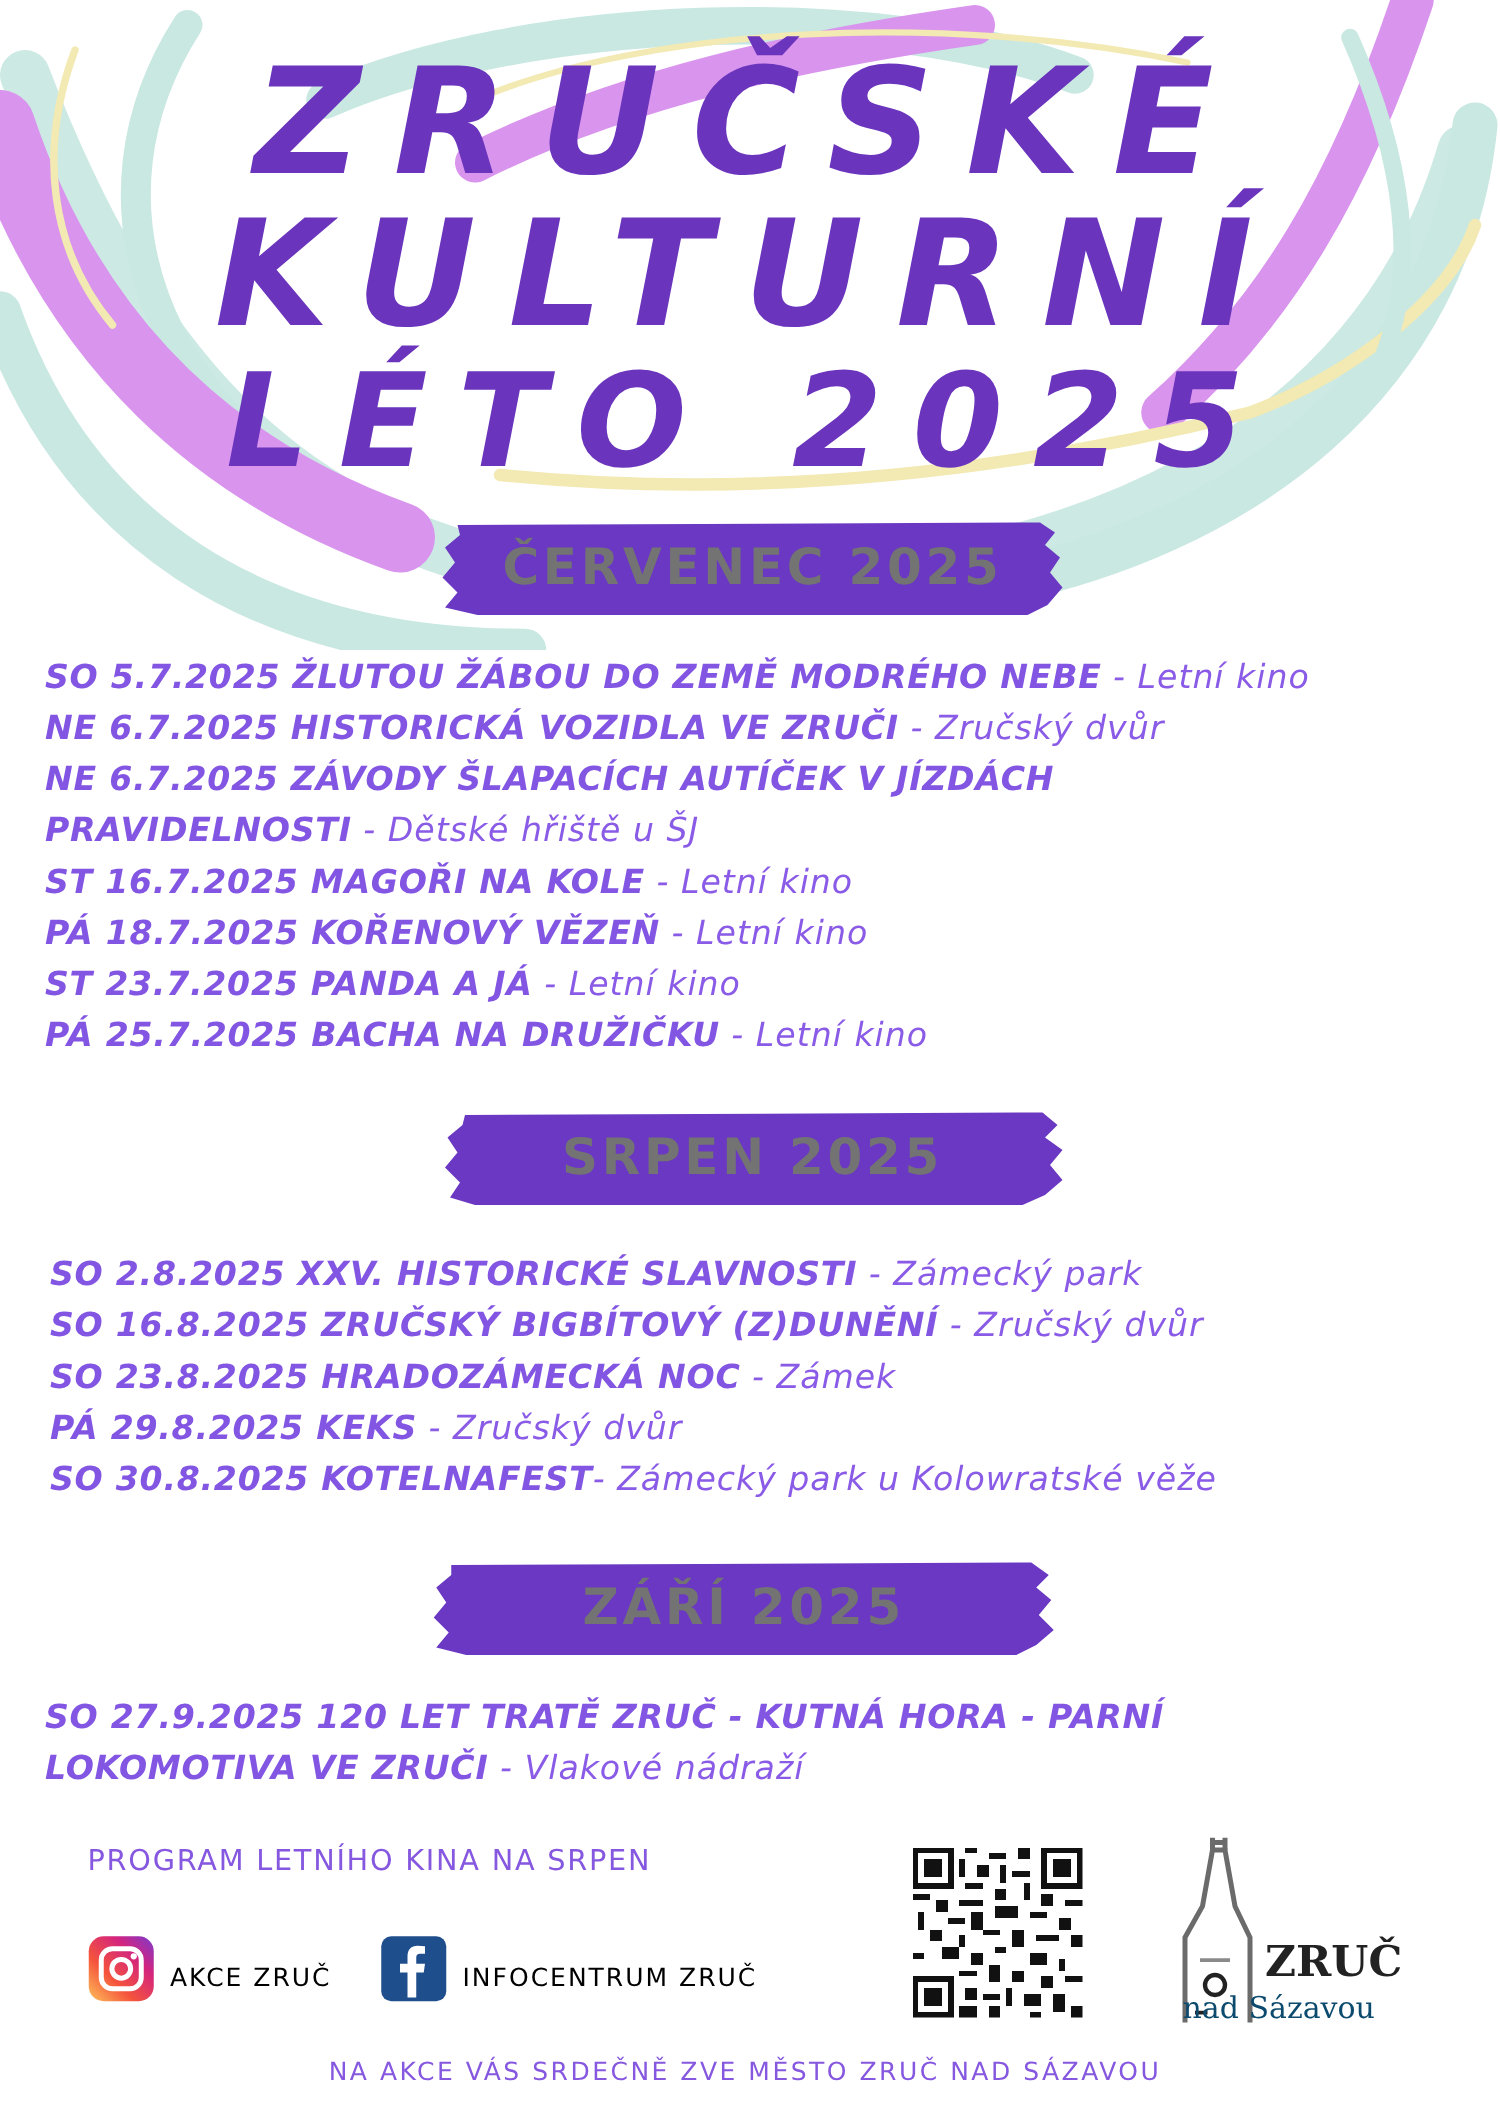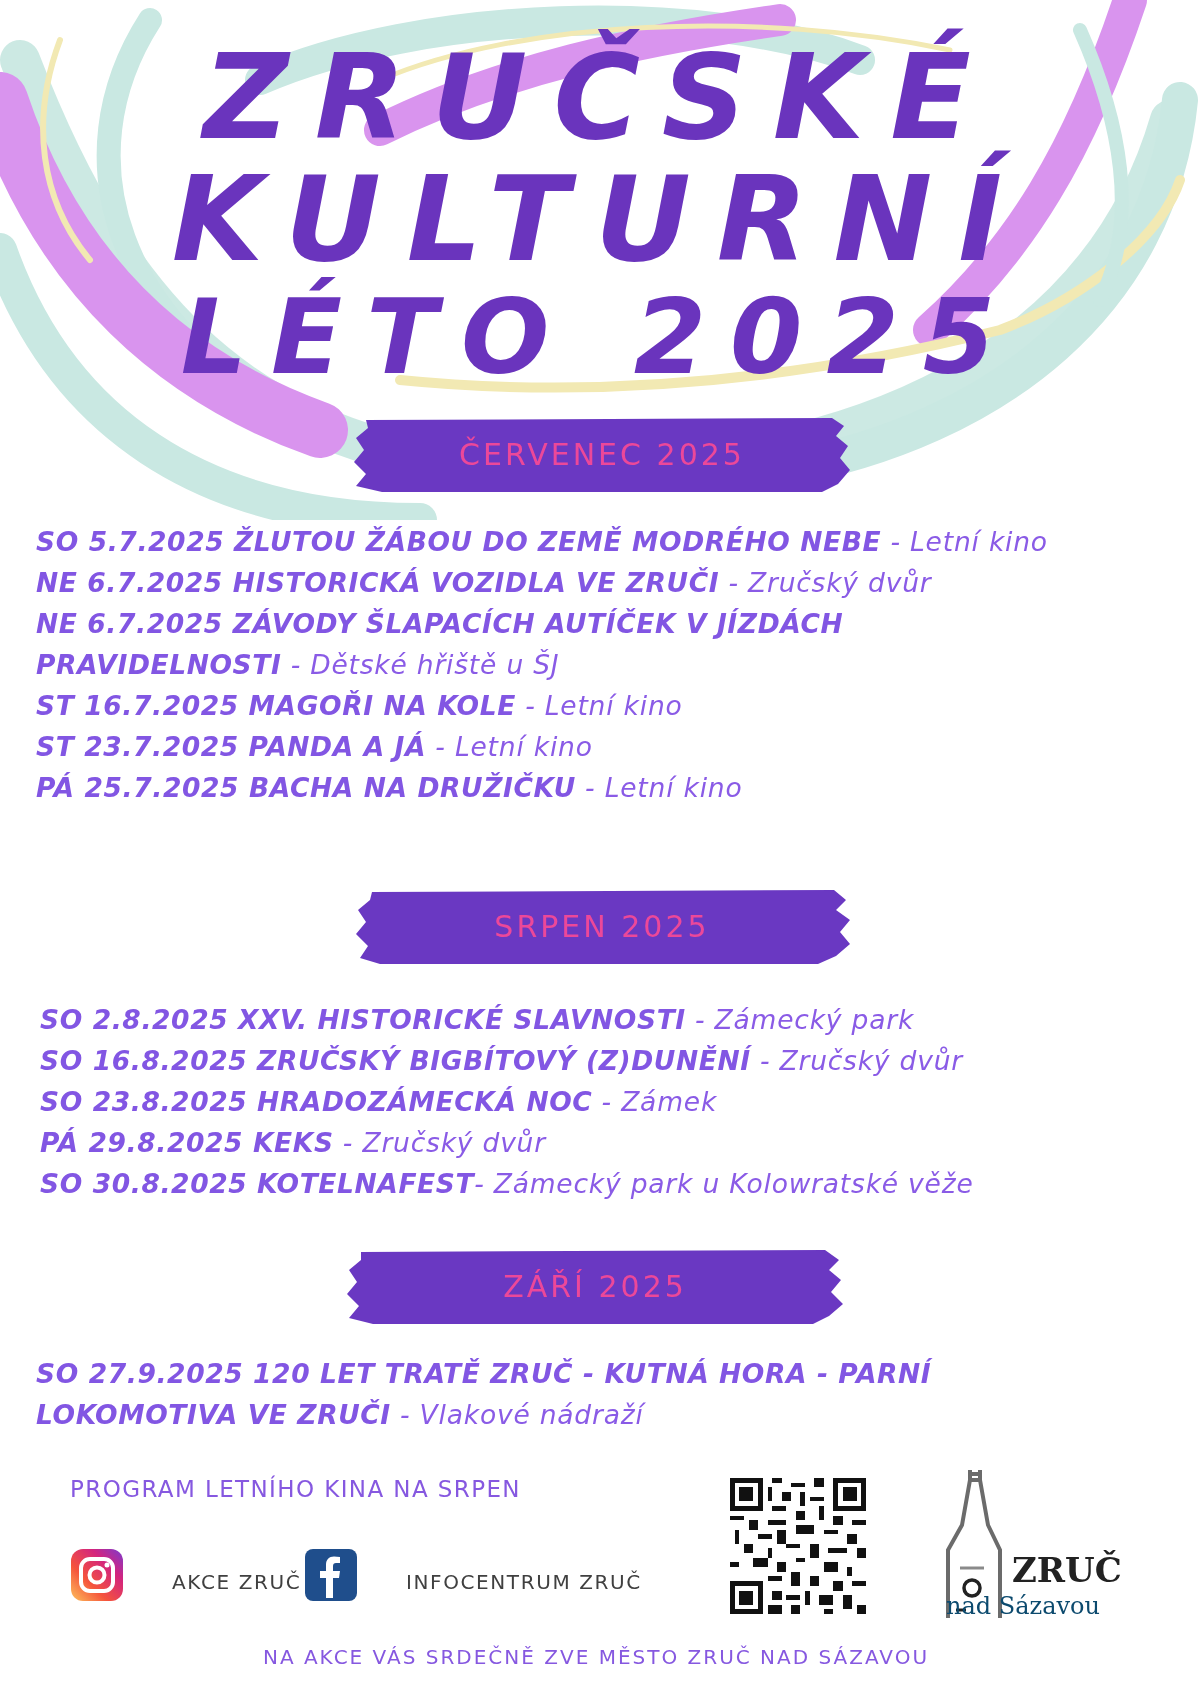--- a/index.html
+++ b/index.html
@@ -7,29 +7,29 @@
          font-family:"DejaVu Sans", sans-serif; }
   .bg { position:absolute; left:0; top:0; width:1200px; height:520px; z-index:0; }
   .title-line { position:absolute; left:0; width:1200px; text-align:center; z-index:2;
     font-family:"DejaVu Sans", sans-serif; font-weight:bold; font-style:italic;
     color:#6a34bd; letter-spacing:26px; line-height:1; }
   .t1 { top:38px; font-size:118px; }
   .t2 { top:160px; font-size:118px; }
   .t3 { top:285px; font-size:104px; letter-spacing:24px; }
   .banner { position:absolute; z-index:2; height:84px; display:flex; align-items:center; justify-content:center; }
   .banner svg { position:absolute; left:0; top:0; }
-  .banner span { position:relative; color:#ec4899; font-family:"DejaVu Sans", sans-serif;
-    font-weight:normal; font-size:30px; letter-spacing:3px; }
+  .banner span { position:relative; color:#737373; font-family:"DejaVu Sans", sans-serif;
+    font-weight:bold; font-size:40px; letter-spacing:3px; }
   .events { position:absolute; z-index:2; left:36px; width:1140px;font-style:italic; }
   .ev { font-size:26.5px; line-height:41px; color:#8256e3; white-space:nowrap; }
   .ev b { font-weight:bold; letter-spacing:0.6px; }
   .ev .place { font-weight:normal; letter-spacing:0.8px; color:#8a5be6; }
   .note { position:absolute; left:70px; top:1476px; color:#8658e0; font-size:23px; line-height:27px; letter-spacing:1.4px; }
   .social { position:absolute; top:1548px; display:flex; align-items:center; gap:12px; }
-  .social .lbl { color:#404040; font-size:20px; letter-spacing:1.6px; margin-top:14px;margin-left:36px; }
+  .social .lbl { color:#000000; font-size:20px; letter-spacing:1.6px; margin-top:14px; }
   .footer { position:absolute; left:0; width:1192px; top:1645px; text-align:center; color:#8658e0;
     font-size:20px; letter-spacing:2px; }
   .qr { position:absolute; left:730px; top:1478px; width:136px; height:136px; }
   .logo { position:absolute; left:940px; top:1470px; width:180px; height:150px; }
   .logo-zruc { position:absolute; left:1012px; top:1550px; font-family:"DejaVu Serif", serif; font-weight:bold; font-size:34px; color:#222; }
   .logo-nad { position:absolute; left:946px; top:1592px; font-family:"DejaVu Serif", serif; font-size:24px; color:#0c4a6e; }
 </style>
 </head>
 <body>
 
@@ -60,20 +60,21 @@
   </svg>
   <span>ČERVENEC 2025</span>
 </div>
 
 <div class="events" style="top:521px;">
   <div class="ev"><b>SO 5.7.2025 ŽLUTOU ŽÁBOU DO ZEMĚ MODRÉHO NEBE</b><span class="place"> - Letní kino</span></div>
   <div class="ev"><b>NE 6.7.2025 HISTORICKÁ VOZIDLA VE ZRUČI</b><span class="place"> - Zručský dvůr</span></div>
   <div class="ev"><b>NE 6.7.2025 ZÁVODY ŠLAPACÍCH AUTÍČEK V JÍZDÁCH</b><span class="place"></span></div>
   <div class="ev"><b>PRAVIDELNOSTI</b><span class="place"> - Dětské hřiště u ŠJ</span></div>
   <div class="ev"><b>ST 16.7.2025 MAGOŘI NA KOLE</b><span class="place"> - Letní kino</span></div>
+  <div class="ev"><b>PÁ 18.7.2025 KOŘENOVÝ VĚZEŇ</b><span class="place"> - Letní kino</span></div>
   <div class="ev"><b>ST 23.7.2025 PANDA A JÁ</b><span class="place"> - Letní kino</span></div>
   <div class="ev"><b>PÁ 25.7.2025 BACHA NA DRUŽIČKU</b><span class="place"> - Letní kino</span></div>
 </div>
 
 <div class="banner" style="left:352px; top:884px; width:500px;">
   <svg width="500" height="84" viewBox="0 0 500 84">
     <path d="M20 8 L482 6 L494 16 L484 26 L498 36 L488 48 L498 60 L484 72 L466 80 L28 80 L8 74 L16 62 L4 50 L14 38 L6 26 L18 16 Z" fill="#6a38c2"></path>
   </svg>
   <span>SRPEN 2025</span>
 </div>

